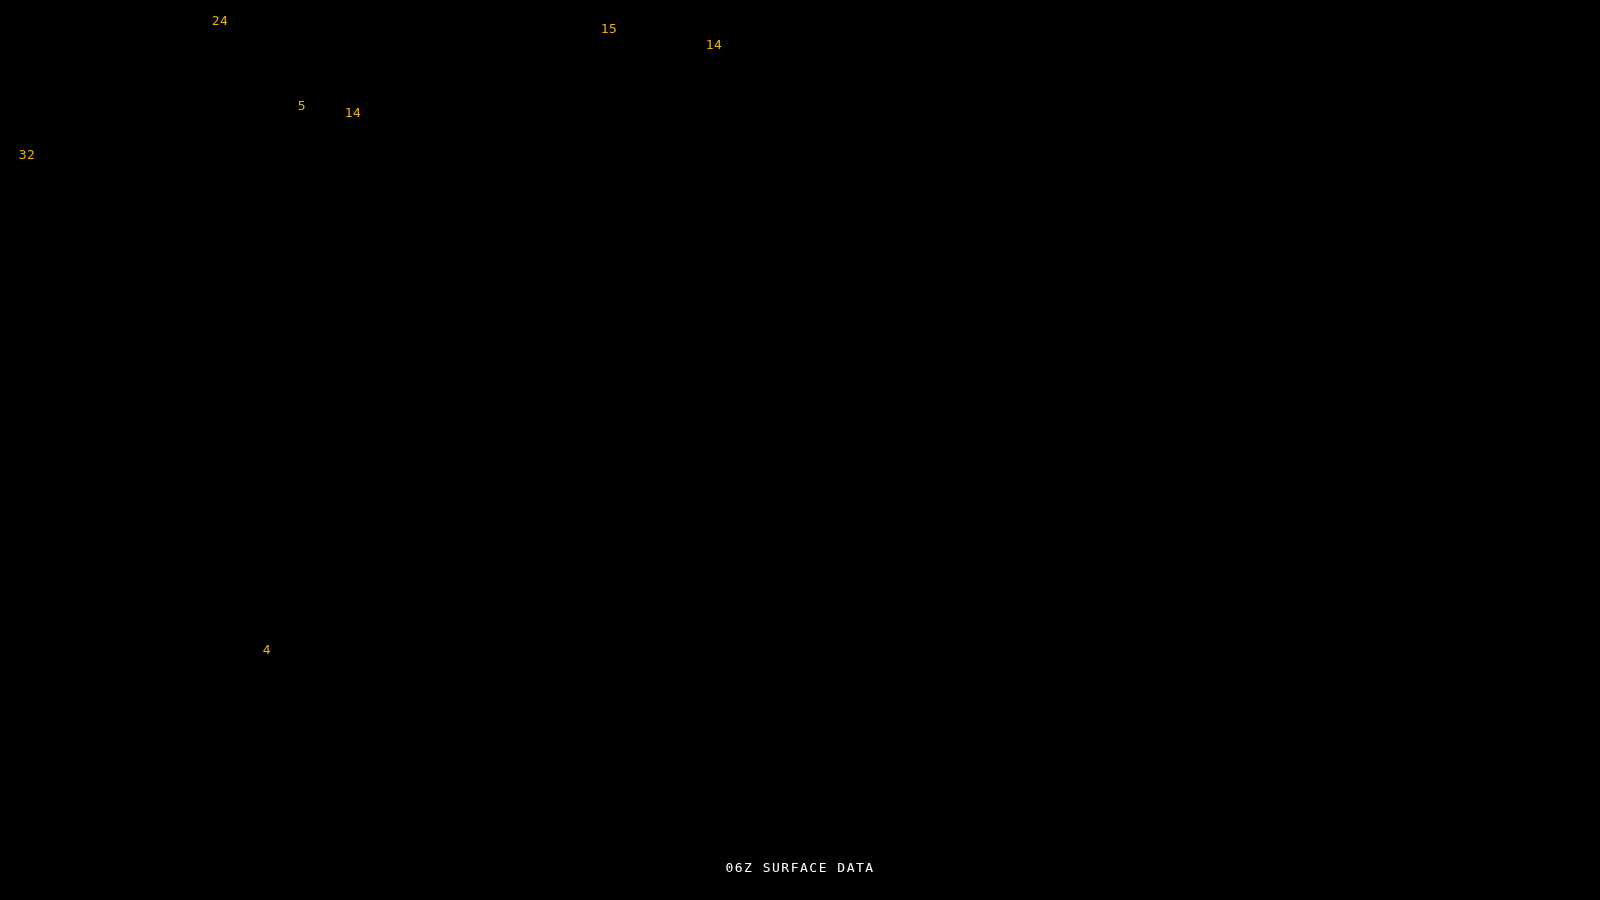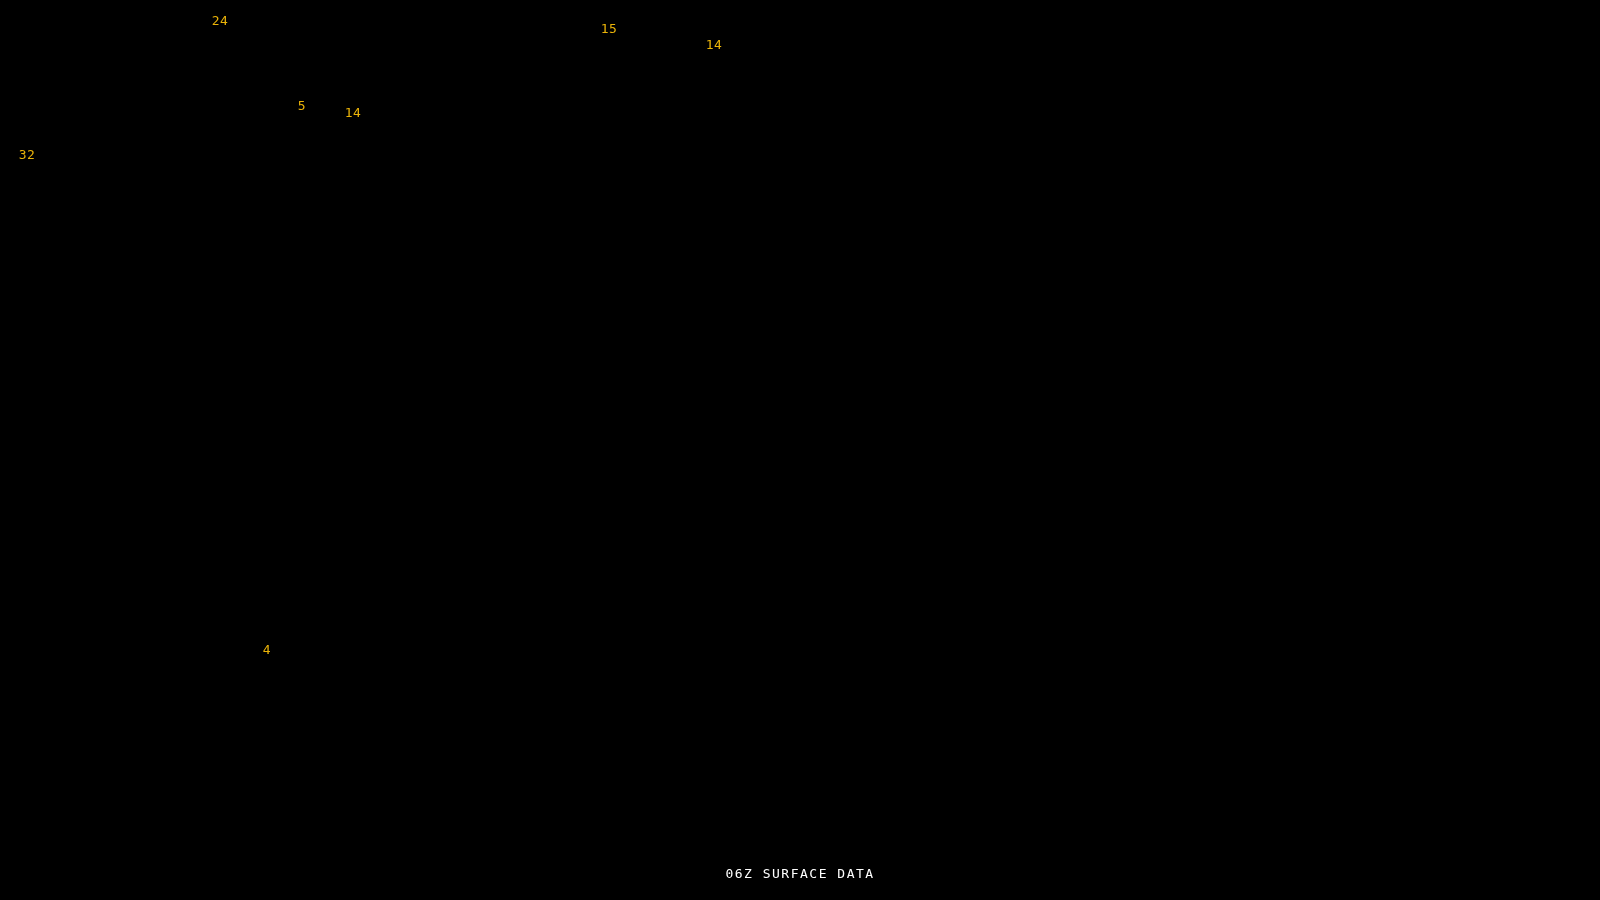--- a/index.html
+++ b/index.html
@@ -26,21 +26,21 @@
   }
   #footer-caption {
     position: absolute;
     color: #ffffff;
     font-family: "DejaVu Sans Mono", monospace;
     font-size: 13px;
     letter-spacing: 1.5px;
     white-space: nowrap;
     left: 50%;
     transform: translateX(-50%);
-    bottom: 19px;
+    bottom: 25px;
   }
 </style>
 </head>
 <body>
 
 <div id="stage">
   <div id="points-layer">
       <div class="station-label" style="left: 220px; top: 20px; transform: translate(-50%, -50%);">24</div>
       <div class="station-label" style="left: 609px; top: 20px; transform: translate(-50%, -50%); margin-top: 8px;">15</div>
       <div class="station-label" style="left: 714px; top: 44px; transform: translate(-50%, -50%);">14</div>

